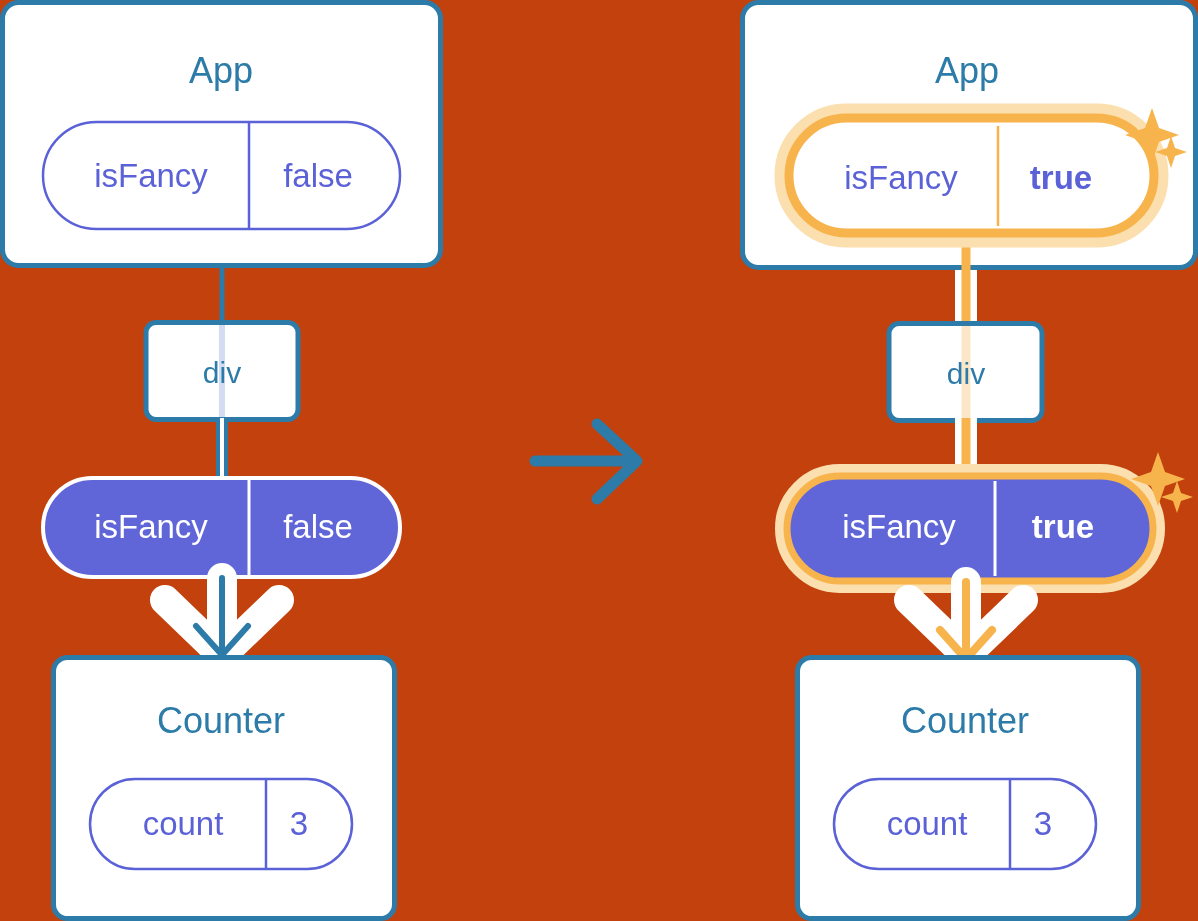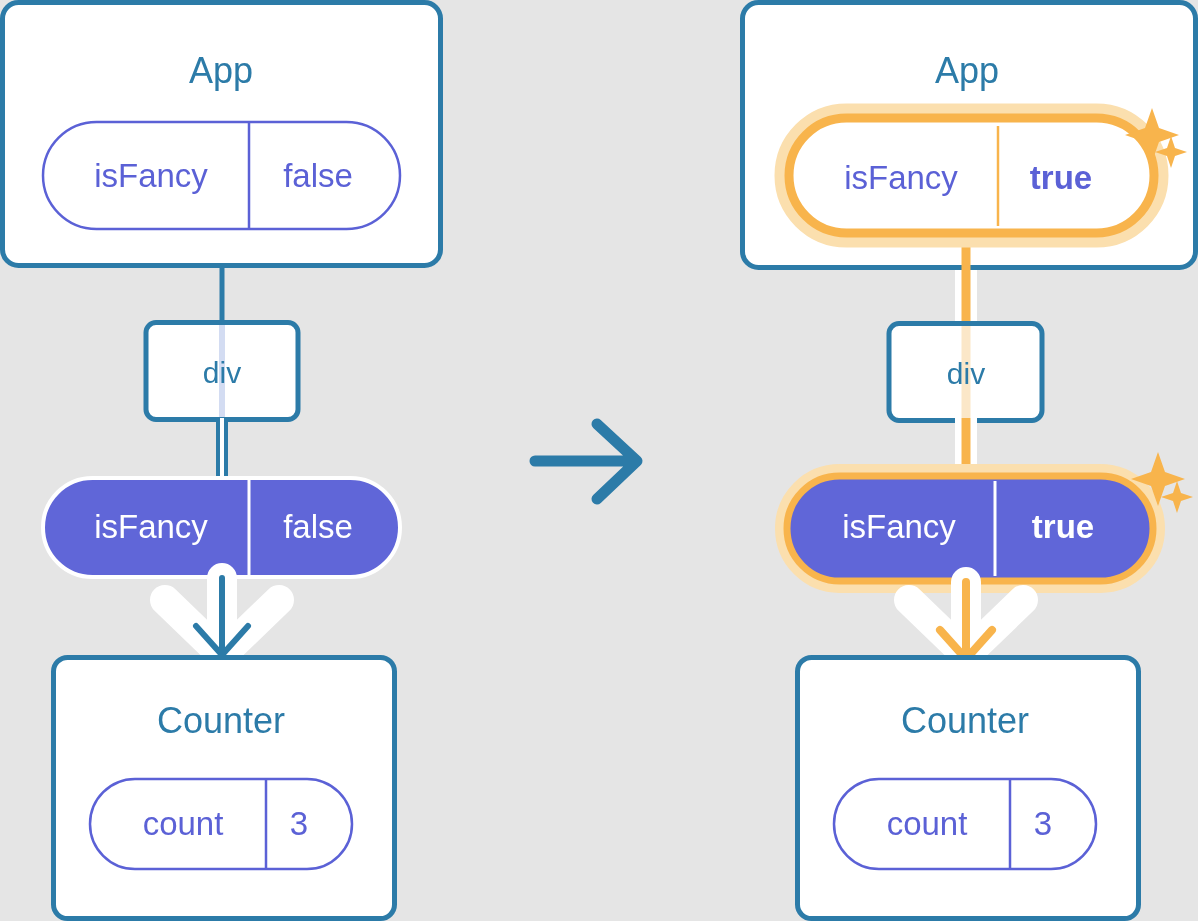--- a/index.html
+++ b/index.html
@@ -10,21 +10,21 @@
   body {
     width: 1198px;
     height: 921px;
     overflow: hidden;
     font-family: "Liberation Sans", sans-serif;
   }
   #stage {
     position: relative;
     width: 1198px;
     height: 921px;
-    background: #e5e5e5;
+    background: #c2410c;
   }
   svg.diagram {
     position: absolute;
     top: 0;
     left: 0;
     width: 1198px;
     height: 921px;
   }
   .comp-title {
     font-family: "Liberation Sans", sans-serif;

